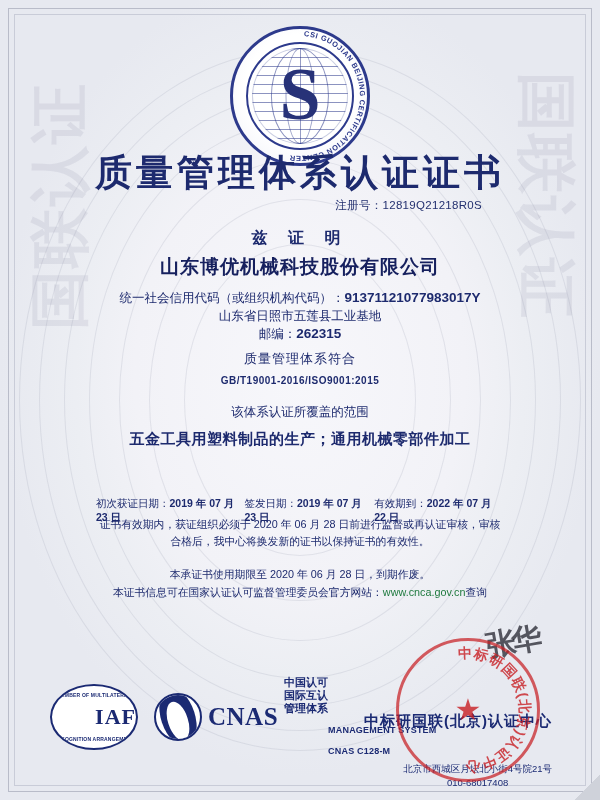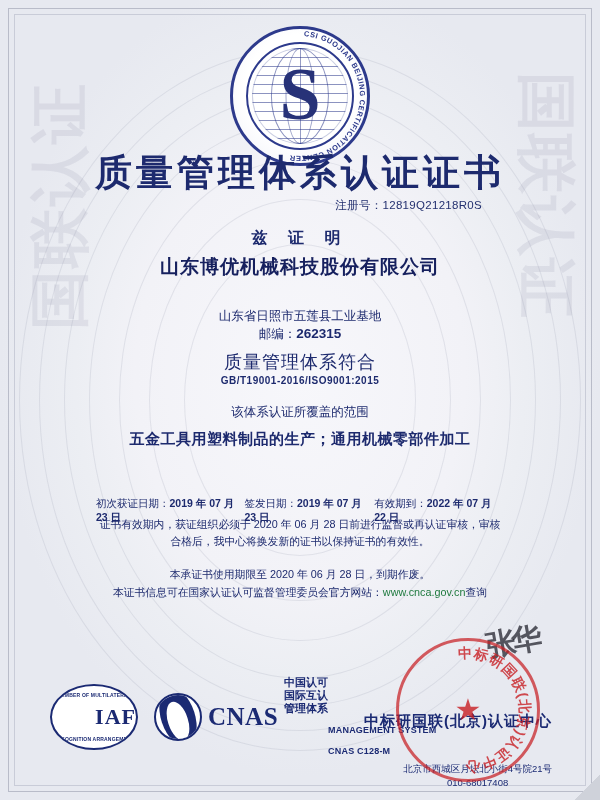--- a/index.html
+++ b/index.html
@@ -193,21 +193,21 @@
     position: absolute;
     left: 0; right: 0;
     text-align: center;
     color: #1d2a6e;
     font-size: 12.5px;
   }
   .line-row b { font-size: 13.5px; }
   .r-credit { top: 290px; }
   .r-addr   { top: 308px; text-align: center; }
   .r-post   { top: 326px; }
-  .r-conform{ top: 350px; font-size: 18px; letter-spacing: 1px; }
+  .r-conform{ top: 350px; font-size: 13px; letter-spacing: 1px; }
   .r-std    { top: 375px; font-size: 10px; font-weight: bold; letter-spacing: 0.5px; }
   .r-scope-label { top: 404px; font-size: 12.5px; }
   .r-scope  { top: 430px; font-size: 15px; font-weight: bold; letter-spacing: 0.5px; }
 
   .dates {
     position: absolute;
     top: 497px;
     left: 96px;
     right: 96px;
     display: flex;
@@ -433,20 +433,23 @@
   <div class="title">质量管理体系认证证书</div>
 
   <div class="regno">
     <span>注册号：</span><span>12819Q21218R0S</span>
   </div>
 
   <div class="zizheng">兹 证 明</div>
 
   <div class="company">山东博优机械科技股份有限公司</div>
 
+  <div class="line-row r-credit">
+    <span>统一社会信用代码（或组织机构代码）：</span><b>91371121077983017Y</b>
+  </div>
 
   <div class="line-row r-addr">山东省日照市五莲县工业基地</div>
 
   <div class="line-row r-post">
     <span>邮编：</span><b>262315</b>
   </div>
 
   <div class="line-row r-conform">质量管理体系符合</div>
   <div class="line-row r-std">GB/T19001-2016/ISO9001:2015</div>
   <div class="line-row r-scope-label">该体系认证所覆盖的范围</div>

